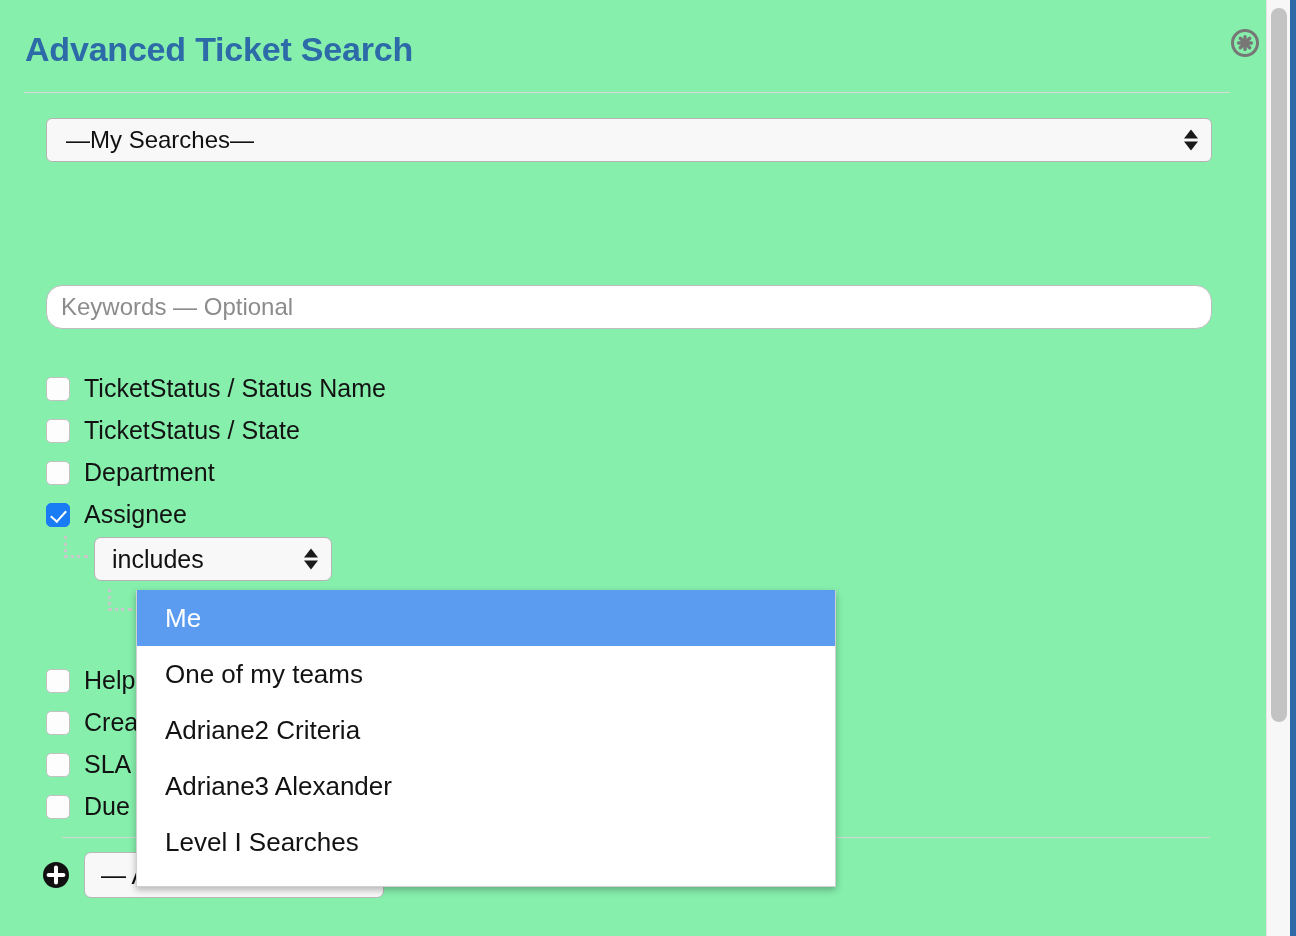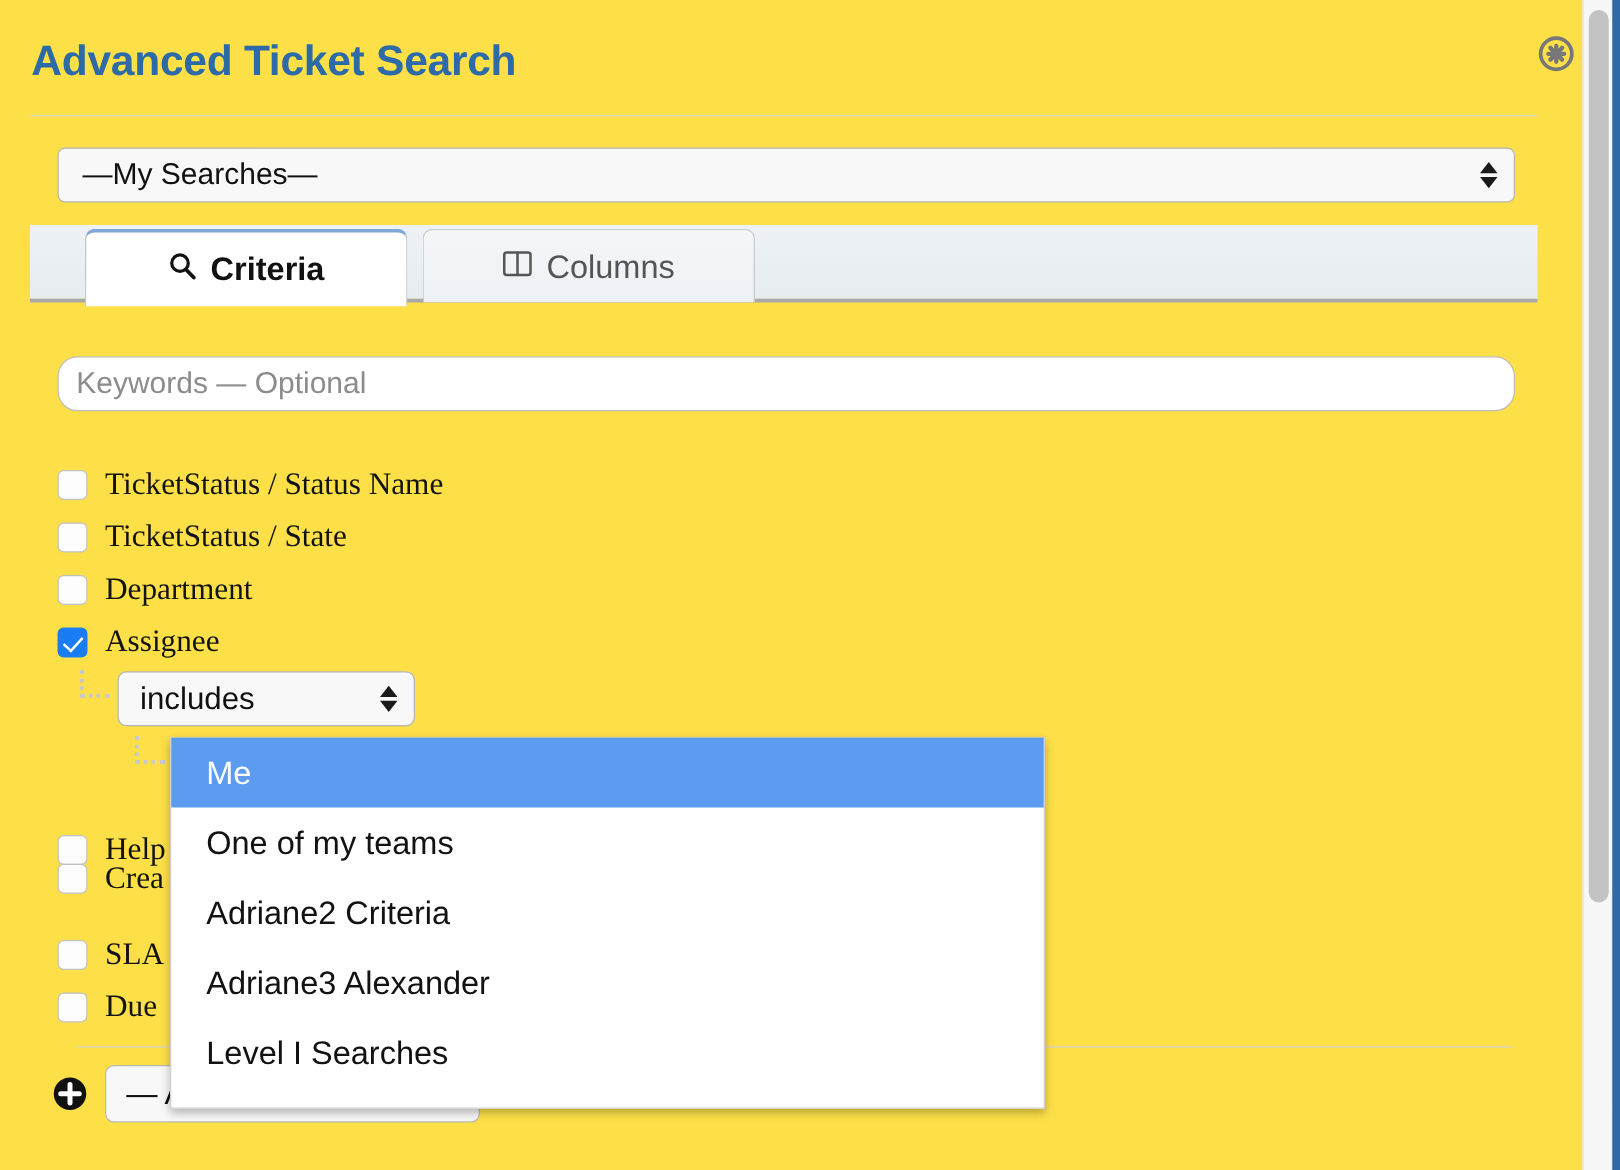--- a/index.html
+++ b/index.html
@@ -44,21 +44,21 @@
   .bg-cell.c3 { width: 212px; }
   .bg-cell.c4 { width: 144px; border-right: none; }
 
   
   #modal {
     position: absolute;
     left: 0;
     top: 0;
     width: 1288px;
     height: 936px;
-    background: #fde047;
+    background: #86efac;
     overflow: hidden;
     text-align: right;
   }
 
   #modal-title {
     position: absolute;
     left: 25px;
     top: 30px;
     font-size: 34px;
     font-weight: bold;
@@ -186,21 +186,20 @@
   .crit-row {
     position: absolute;
     left: 46px;
     display: flex;
     align-items: center;
     gap: 14px;
     font-size: 25px;
     color: #121212;
     cursor: pointer;
     white-space: nowrap;
-    font-family: Liberation Serif, serif;
   }
   .cb {
     width: 24px;
     height: 24px;
     border-radius: 5px;
     border: 1px solid #c2c2c2;
     background: #fdfdfd;
     flex: none;
     position: relative;
   }
@@ -393,40 +392,20 @@
   <div id="title-rule"></div>
 
   <div id="my-searches">
     <span>—My Searches—</span>
     <span class="stepper">
       <i class="up"></i>
         <i class="down"></i>
     </span>
   </div>
 
-  <div id="tab-bar">
-    <div class="tab active">
-      <span>
-        <svg width="23" height="23" viewBox="0 0 23 23" aria-hidden="true">
-          <circle cx="10" cy="9.5" r="6.6" fill="none" stroke="#111" stroke-width="2.6"></circle>
-          <path d="M14.8 14.6 L21 21" stroke="#111" stroke-width="3.1" stroke-linecap="round"></path>
-        </svg>
-      </span>
-      <span>Criteria</span>
-    </div>
-    <div class="tab inactive">
-      <span>
-        <svg width="24" height="22" viewBox="0 0 24 22" aria-hidden="true">
-          <rect x="1.4" y="2" width="21" height="18" rx="2" fill="none" stroke="#555" stroke-width="2"></rect>
-          <path d="M12 2 L12 20" stroke="#555" stroke-width="2"></path>
-        </svg>
-      </span>
-      <span>Columns</span>
-    </div>
-  </div>
 
   <div id="keywords">
     <span>Keywords — Optional</span>
   </div>
 
   <div class="crit-row" style="top:374px">
     <span class="cb"></span>
     <span>TicketStatus / Status Name</span>
   </div>
   <div class="crit-row" style="top:416px">
@@ -450,21 +429,21 @@
     <span class="stepper">
       <i class="up"></i>
         <i class="down"></i>
     </span>
   </div>
 
   <div class="crit-row" style="top:666px">
     <span class="cb"></span>
     <span>Help</span>
   </div>
-  <div class="crit-row" style="top:689px">
+  <div class="crit-row" style="top:708px">
     <span class="cb"></span>
     <span>Crea</span>
   </div>
   <div class="crit-row" style="top:750px">
     <span class="cb"></span>
     <span>SLA</span>
   </div>
   <div class="crit-row" style="top:792px">
     <span class="cb"></span>
     <span>Due</span>

